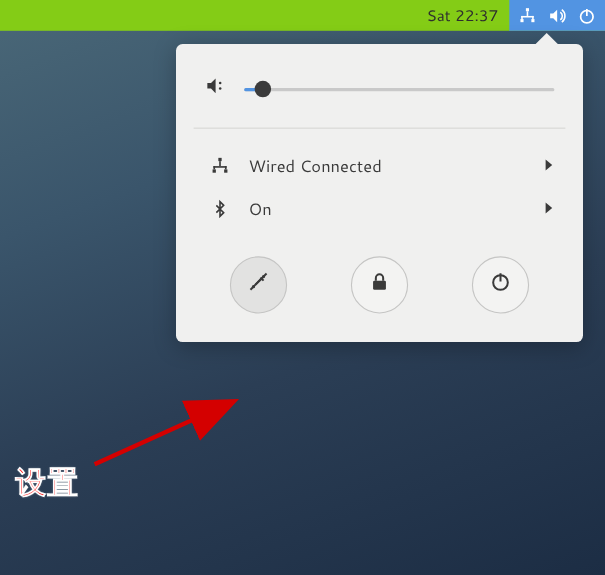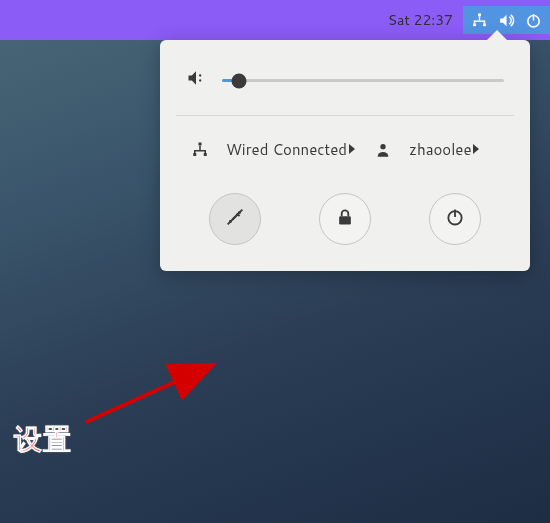--- a/index.html
+++ b/index.html
@@ -5,22 +5,22 @@
   * { box-sizing: border-box; }
   html, body {
     margin: 0; padding: 0;
     width: 550px; height: 523px;
     overflow: hidden;
     font-family: Cantarell, "DejaVu Sans", sans-serif;
     background: linear-gradient(160deg, #4a6878 0%, #3a556b 30%, #2b3e55 60%, #1c2d44 100%);
   }
   .topbar {
     position: absolute; top: 0; left: 0; right: 0;
-    height: 40px;
-    background: #8b5cf6;
+    height: 28px;
+    background: #84cc16;
     display: flex; align-items: center; justify-content: flex-end;
     padding-right: 0;
     font-size: 14px;
     color: #2e2e2e;
   }
   .clock {
     padding-right: 10px;
     font-weight: 500;
   }
   .tray {
@@ -74,21 +74,21 @@
     border-radius: 50%;
     background: #3b3b3b;
     top: 50%; transform: translate(-50%, -50%);
   }
 
   .divider {
     border: none; border-top: 1px solid #d6d6d5;
     margin: 22px -4px 14px -4px;
   }
 
-  .menu-list { display: flex; }
+  .menu-list { display: flex; flex-direction: column; }
   .menu-item {
     display: flex; align-items: center;
     padding: 9px 6px;
     color: #3a3a3a;
     font-size: 15px;
     cursor: pointer;
   }
   .menu-item .mi-icon { width: 28px; display: flex; justify-content: center; }
   .menu-item .mi-label { flex: 1; margin-left: 12px; }
   .menu-item .chevron { color: #666; }
@@ -191,26 +191,25 @@
             <rect x="18" y="12" width="2" height="4"></rect>
           </svg>
         </span>
         <span class="mi-label">Wired Connected</span>
         <span class="chevron"><svg width="10" height="12" viewBox="0 0 10 12" fill="#3a3a3a">
             <polygon points="2,1 8,6 2,11"></polygon>
           </svg></span>
       </div>
       <div class="menu-item">
         <span class="mi-icon">
-          <svg width="16" height="18" viewBox="0 0 24 24" fill="#3a3a3a">
-            <circle cx="12" cy="7" r="4"></circle>
-            <path d="M4 22 a8 7 0 0 1 16 0 Z"></path>
+          <svg width="16" height="18" viewBox="0 0 24 24" fill="none" stroke="#3a3a3a" stroke-width="2.2">
+            <path d="M7 7 L17 17 L12 22 L12 2 L17 7 L7 17"></path>
           </svg>
         </span>
-        <span class="mi-label">zhaoolee</span>
+        <span class="mi-label">On</span>
         <span class="chevron"><svg width="10" height="12" viewBox="0 0 10 12" fill="#3a3a3a">
             <polygon points="2,1 8,6 2,11"></polygon>
           </svg></span>
       </div>
     </div>
 
   <div class="actions">
     <div class="circle-btn highlight">
       <span>
         <svg width="22" height="22" viewBox="0 0 24 24" fill="none" stroke="#3a3a3a" stroke-width="2">

